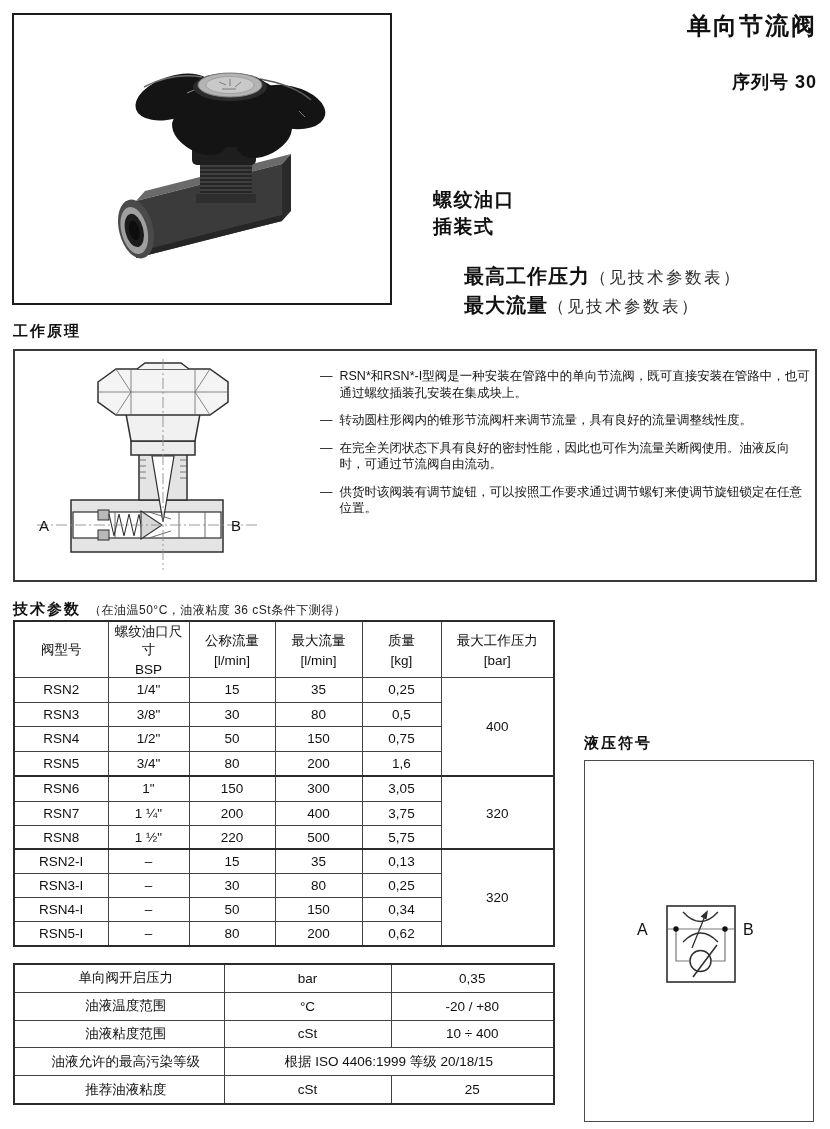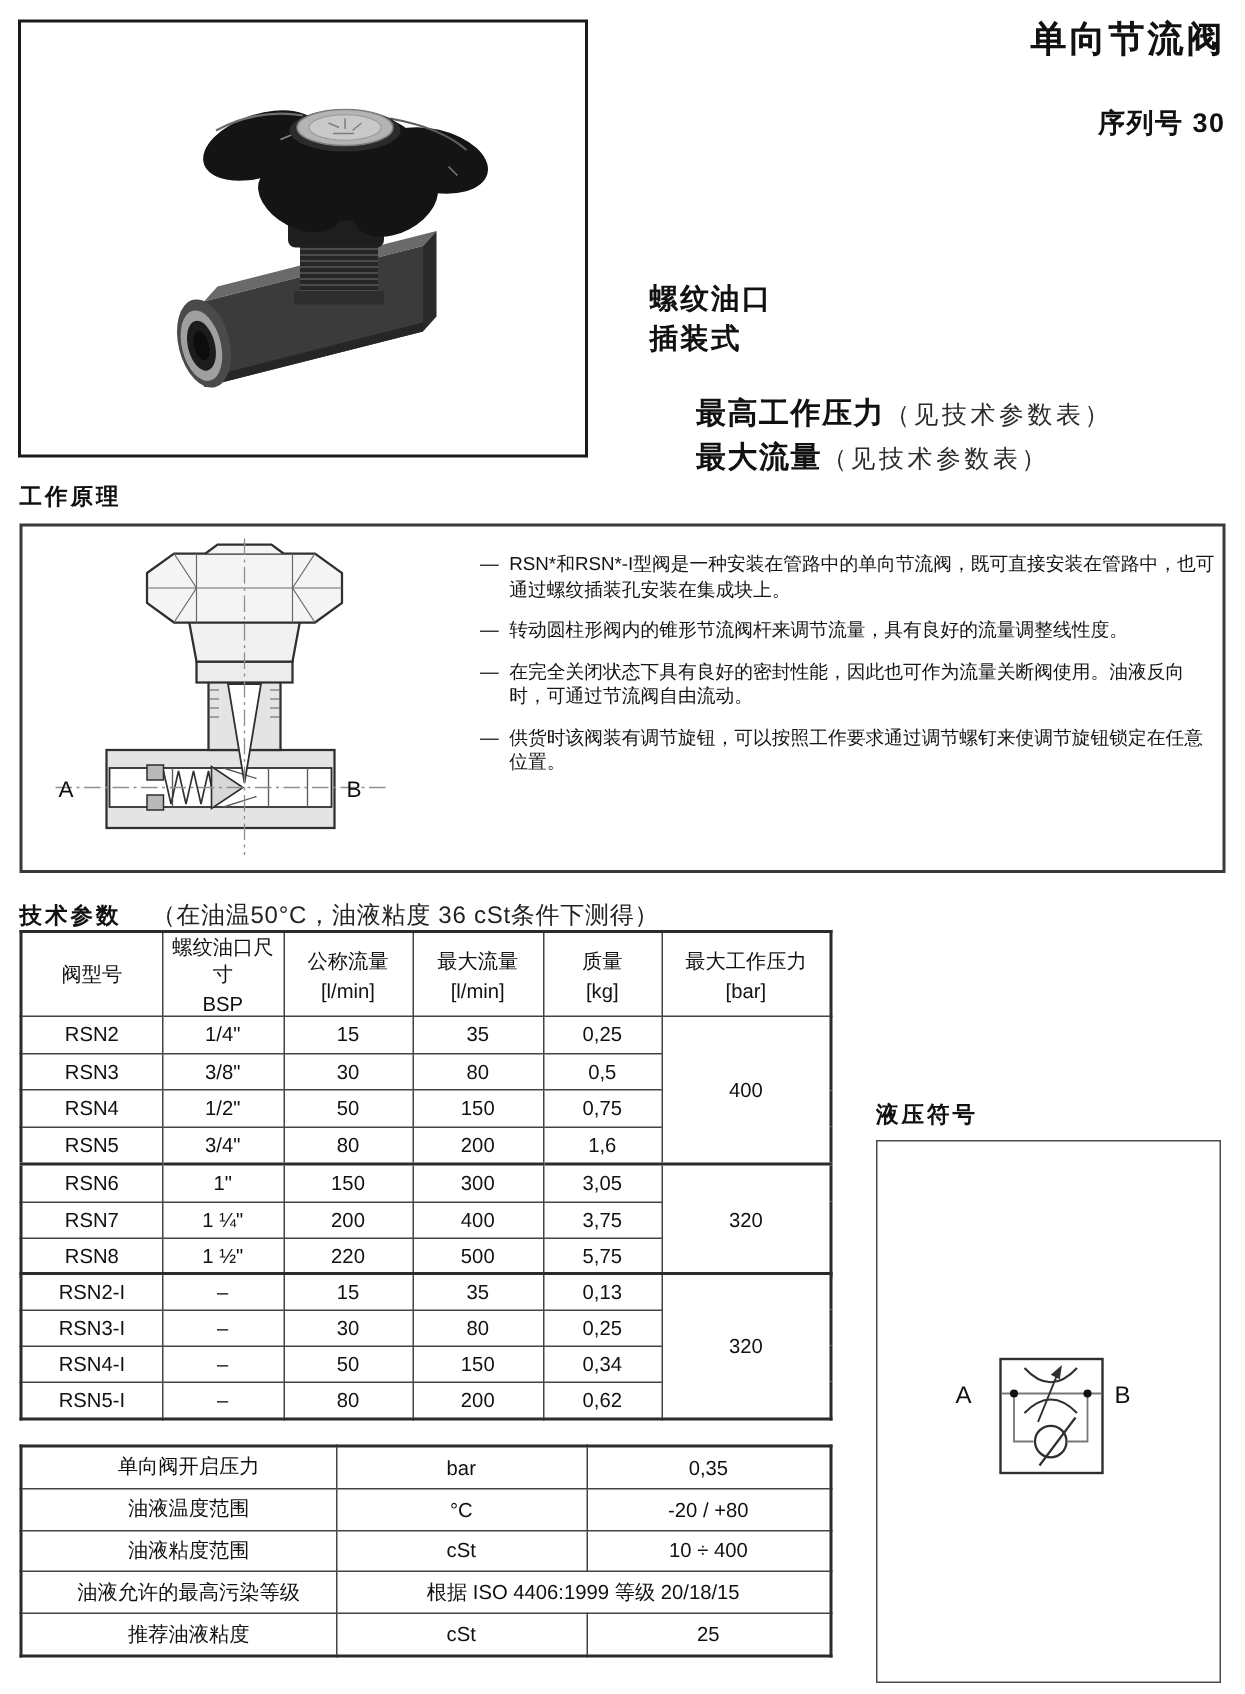--- a/index.html
+++ b/index.html
@@ -19,21 +19,21 @@
   .features { position:absolute; left:433px; top:186px; }
   .features div { font-size:19px; font-weight:bold; letter-spacing:1.5px; line-height:27px; }
   .spec-lines { position:absolute; left:433px; top:262px;margin-left:31px; }
   .spec-line { font-size:20px; line-height:28px; white-space:nowrap; }
   .spec-line .lbl { font-weight:bold; letter-spacing:1px; }
   .spec-line .nt  { font-size:16.5px; font-weight:400; letter-spacing:2.5px; color:#2b2b2b; }
   
   .section-heading { font-size:15px; font-weight:bold; letter-spacing:2px; color:#111; }
   .wp-heading  { position:absolute; left:13px;  top:322px; }
   .tech-row    { position:absolute; left:13px;  top:600px; white-space:nowrap; }
-  .tech-note   { font-size:16px; letter-spacing:0.5px; color:#222; margin-left:20px; }
+  .tech-note   { font-size:12px; letter-spacing:0.5px; color:#222; margin-left:8px; }
   .sym-heading { position:absolute; left:584px; top:734px; }
   
   .principle-box {
     position:absolute; left:13px; top:349px; width:800px; height:229px;
     border:2px solid #3a3a3a; background:#fff;
   }
   .drawing { position:absolute; left:4px; top:3px; }
   .bullets { position:absolute; left:305px; top:17px; width:492px; }
   .bullet { display:flex; font-size:12.5px; line-height:16.5px; margin-bottom:11px; color:#141414; }
   .bullet .dash { flex:0 0 auto; margin-right:7px; }

